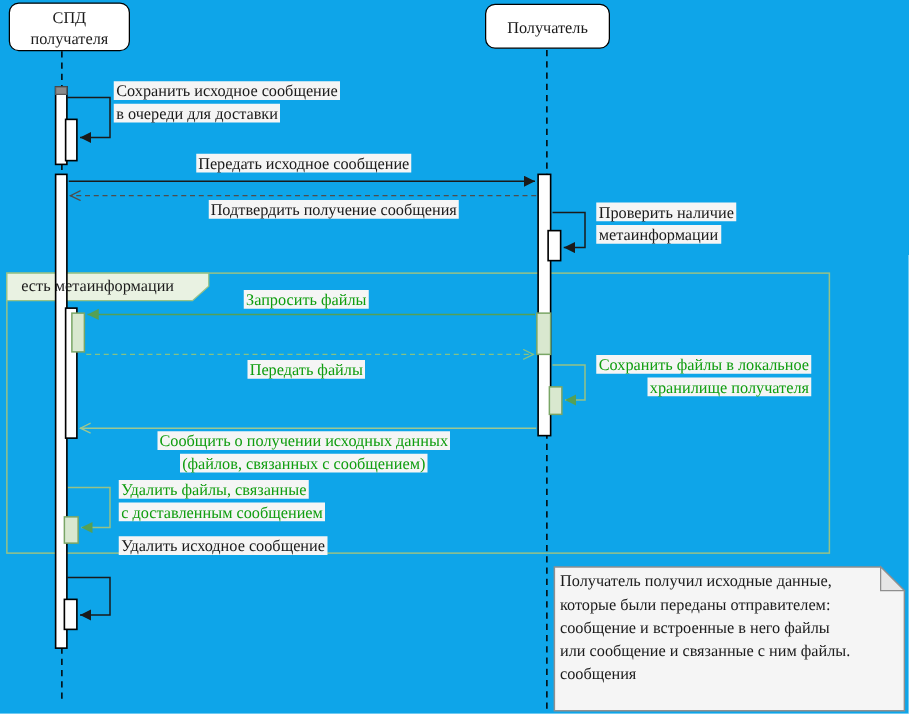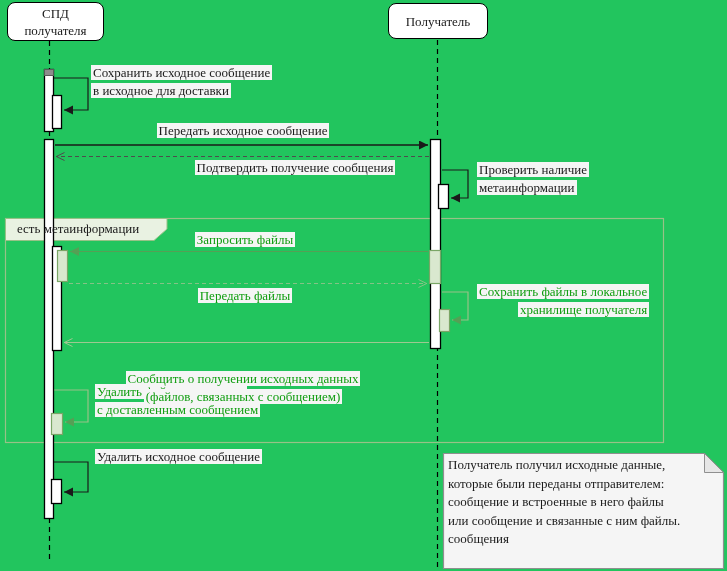--- a/index.html
+++ b/index.html
@@ -1,17 +1,17 @@
 <!DOCTYPE html>
 <html><head>
 <meta charset="utf-8">
 <style>
   html,body{margin:0;padding:0;background:#fff;}
   #canvas{
-    position:relative;width:727px;height:571px;background:#22c55e;overflow:hidden;
+    position:relative;width:727px;height:571px;background:#0ea5e9;overflow:hidden;
     font-family:"Liberation Serif","DejaVu Serif",serif;font-size:13px;color:#1a1a1a;
   }
   #wires{position:absolute;left:0;top:0;z-index:1;}
   .head{
     position:absolute;z-index:3;box-sizing:border-box;background:#fff;
     border:1.2px solid #000;border-radius:8px;display:flex;flex-direction:column;
     align-items:center;justify-content:center;line-height:17px;text-align:center;
   }
   .lbl{position:absolute;z-index:2;white-space:nowrap;font-family:Liberation Serif, serif;}
   .lbl .ln{display:block;line-height:18px;}
@@ -87,51 +87,51 @@
     <span>получателя</span>
   </div>
   <div class="head" style="left:388px;top:3px;width:100px;height:36px;">
     <span>Получатель</span>
   </div>
 
   <div class="frag-lbl" style="left:17px;top:221px;">есть метаинформации</div>
 
   <div class="lbl" style="left:91px;top:64px;">
     <span class="ln"><span>Сохранить исходное сообщение</span></span>
-    <span class="ln"><span>в исходное для доставки</span></span>
+    <span class="ln"><span>в очереди для доставки</span></span>
   </div>
   <div class="lbl" style="left:477px;top:161px;">
     <span class="ln"><span>Проверить наличие</span></span>
     <span class="ln"><span>метаинформации</span></span>
   </div>
   <div class="lbl green" style="left:477px;top:283px;text-align:right;">
     <span class="ln"><span>Сохранить файлы в локальное</span></span>
     <span class="ln"><span>хранилище получателя</span></span>
   </div>
   <div class="lbl green" style="left:95px;top:383px;">
     <span class="ln"><span>Удалить файлы, связанные</span></span>
     <span class="ln"><span>с доставленным сообщением</span></span>
   </div>
-  <div class="lbl" style="left:95px;top:448px;">
+  <div class="lbl" style="left:95px;top:428px;">
     <span class="ln"><span>Удалить исходное сообщение</span></span>
   </div>
 
   <div class="lbl center" style="left:55px;top:122px;width:376px;">
     <span class="ln"><span>Передать исходное сообщение</span></span>
   </div>
-  <div class="lbl center" style="left:55px;top:159px;width:424px;margin-left:28px;">
+  <div class="lbl center" style="left:55px;top:159px;width:424px;">
     <span class="ln"><span>Подтвердить получение сообщения</span></span>
   </div>
   <div class="lbl center green" style="left:60px;top:231px;width:370px;">
     <span class="ln"><span>Запросить файлы</span></span>
   </div>
   <div class="lbl center green" style="left:60px;top:287px;width:370px;">
     <span class="ln"><span>Передать файлы</span></span>
   </div>
-  <div class="lbl center green" style="left:55px;top:344px;width:376px;margin-top:26px;">
+  <div class="lbl center green" style="left:55px;top:344px;width:376px;">
     <span class="ln"><span>Сообщить о получении исходных данных</span></span>
     <span class="ln"><span>(файлов, связанных с сообщением)</span></span>
   </div>
 
   <div class="note-text" style="left:448px;top:456px;">
     <span class="ln">Получатель получил исходные данные,</span>
     <span class="ln">которые были переданы отправителем:</span>
     <span class="ln">сообщение и встроенные в него файлы</span>
     <span class="ln">или сообщение и связанные с ним файлы.</span>
     <span class="ln">сообщения</span>

